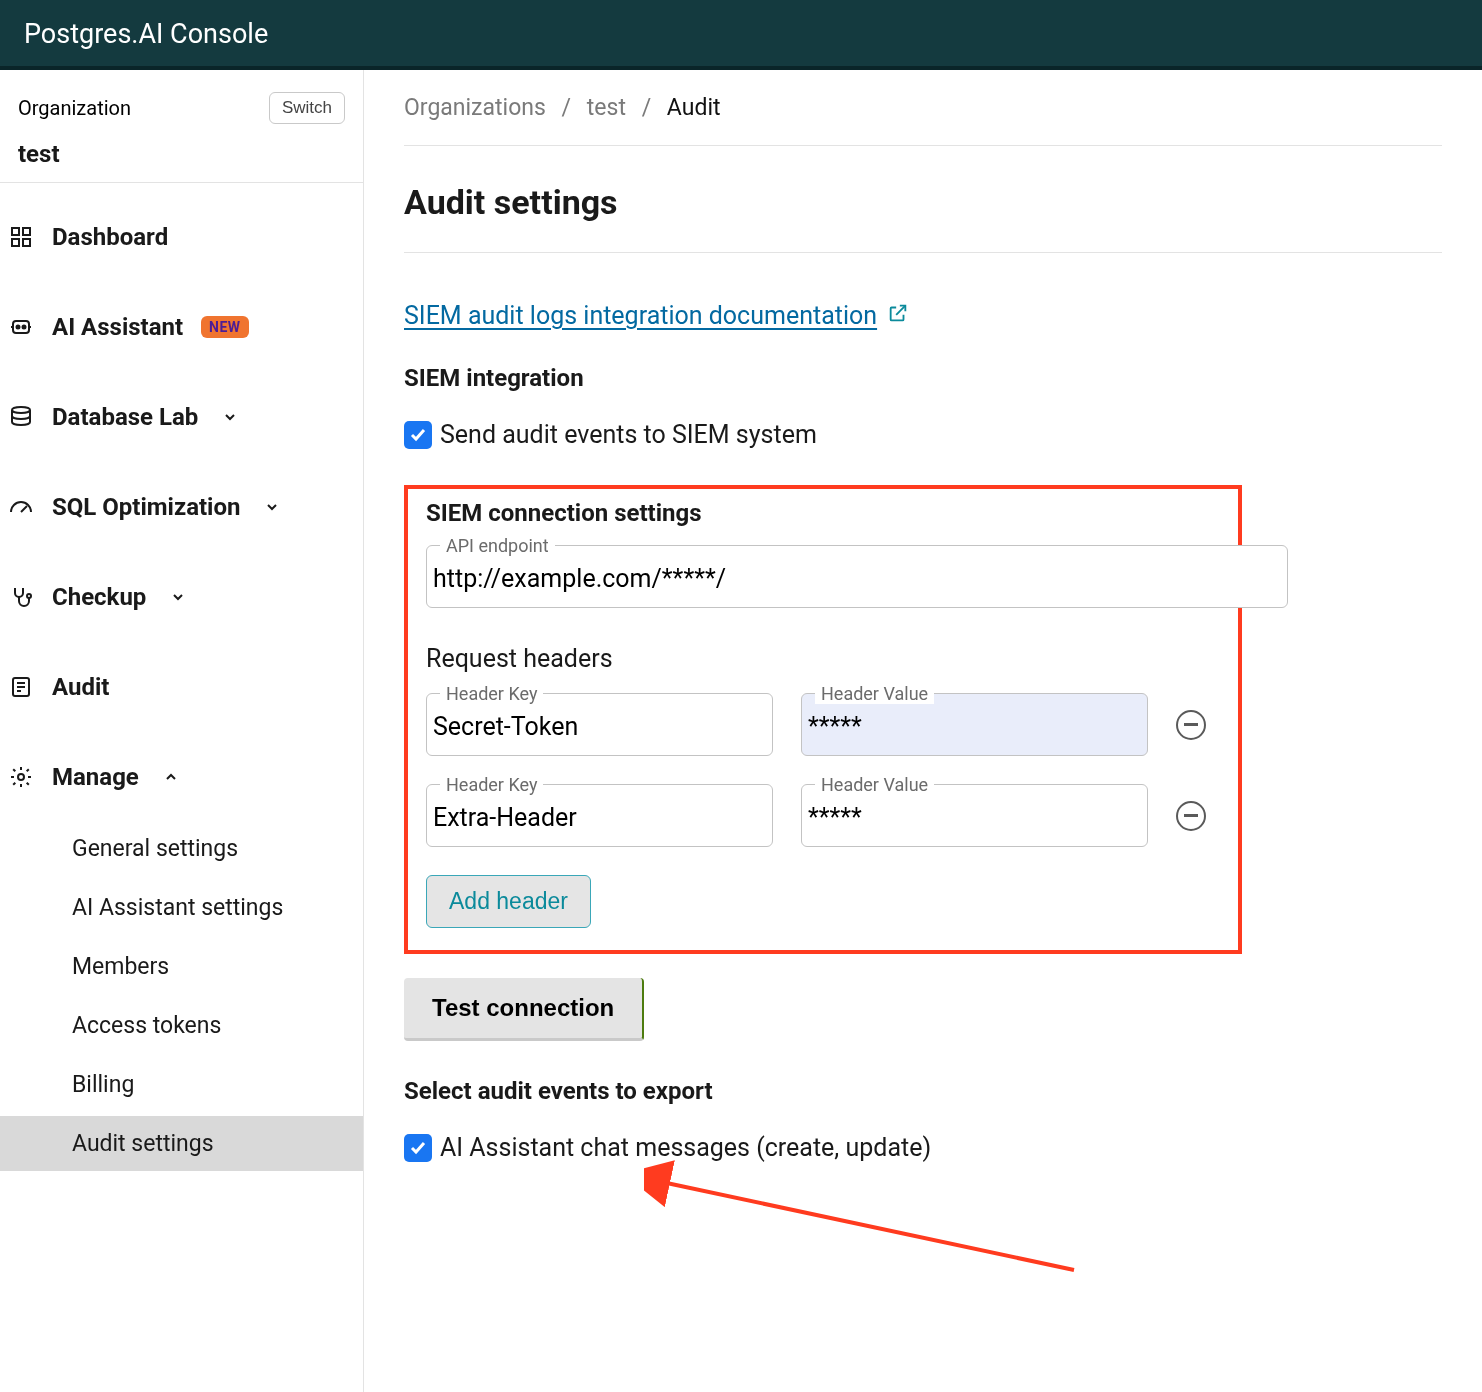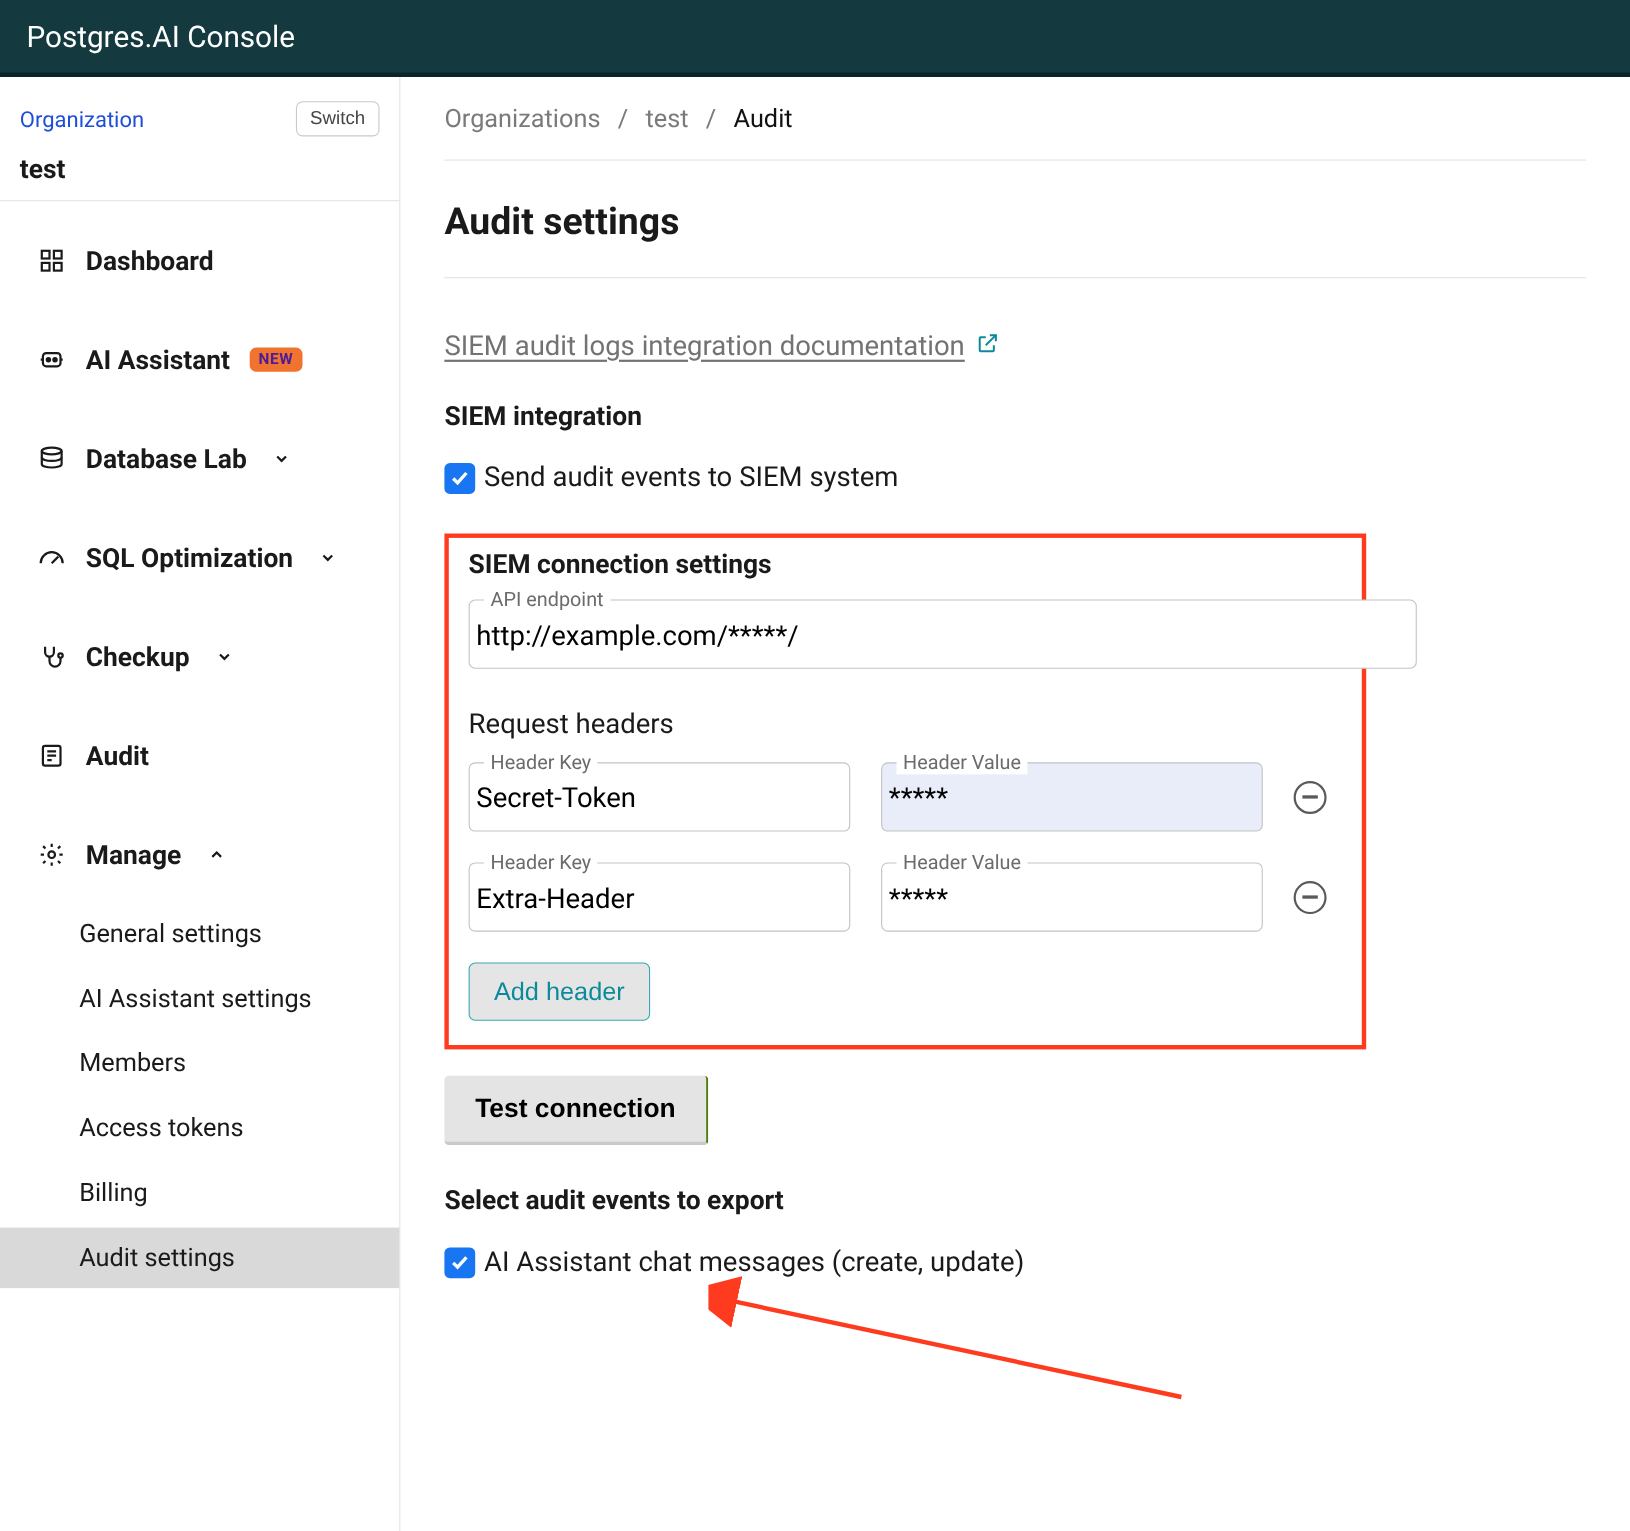--- a/index.html
+++ b/index.html
@@ -26,37 +26,37 @@
     border-right: 1px solid #e3e3e3;
     background: #fff;
     display: flex;
     flex-direction: column;
   }
   .org-block {
     padding: 22px 18px 14px 18px;
     border-bottom: 1px solid #e3e3e3;
   }
   .org-row { display: flex; justify-content: space-between; align-items: center; margin-bottom: 16px; }
-  .org-label { font-size: 20px; color: #1d4ed8; }
+  .org-label { font-size: 20px; color: #000000; }
   .switch-btn {
     border: 1px solid #c9c9c9;
     background: #fff;
     border-radius: 6px;
     padding: 5px 12px;
     font-size: 17px;
     color: #444;
     cursor: pointer;
   }
   .org-name { font-size: 24px; font-weight: 700; }
   .nav { padding-top: 24px; }
   .nav-item {
     display: flex;
     align-items: center;
     gap: 18px;
-    padding: 16px 34px;
+    padding: 16px 8px;
     font-size: 24px;
     font-weight: 700;
     cursor: pointer;
     margin-bottom: 30px;
   }
   .nav-item .icon { width: 26px; height: 26px; flex-shrink: 0; display:flex; align-items:center; justify-content:center; }
   .nav-item .chev { margin-left: 6px; }
   .badge-new {
     background: #f0742f;
     color: #4c1d95;
@@ -90,21 +90,21 @@
     color: #7a7a7a;
     padding-bottom: 24px;
     border-bottom: 1px solid #e3e3e3;
   }
   .breadcrumb .sep { margin: 0 10px; color: #7a7a7a; }
   .breadcrumb .current { color: #111; }
   .bc-link { color: #7a7a7a; text-decoration: none; }
   h1.page-title { font-size: 34px; font-weight: 700; margin: 36px 0 30px 0; }
   .thin-divider { border-top: 1px solid #e3e3e3; margin-bottom: 48px; }
   .doc-link {
-    color: #737373;
+    color: #0369a1;
     font-size: 25px;
     text-decoration: underline;
     text-underline-offset: 4px;
     display: inline-flex;
     align-items: center;
     gap: 10px;
     margin-bottom: 34px;
   }
   .section-label { font-size: 24px; font-weight: 700; margin-bottom: 28px; }
   .checkbox-row { display: flex; align-items: center; gap: 8px; margin-bottom: 36px; }

